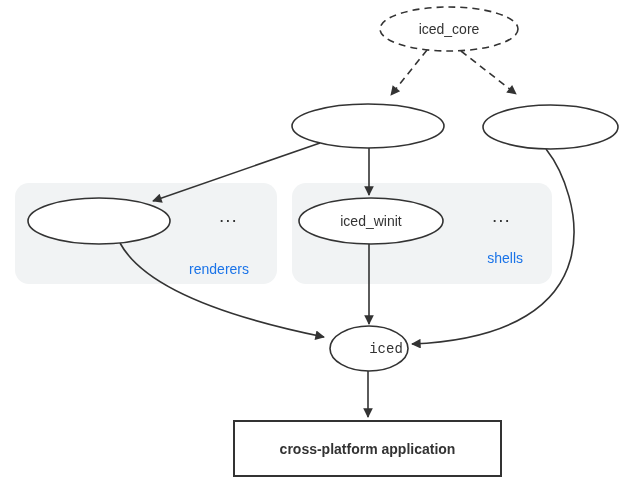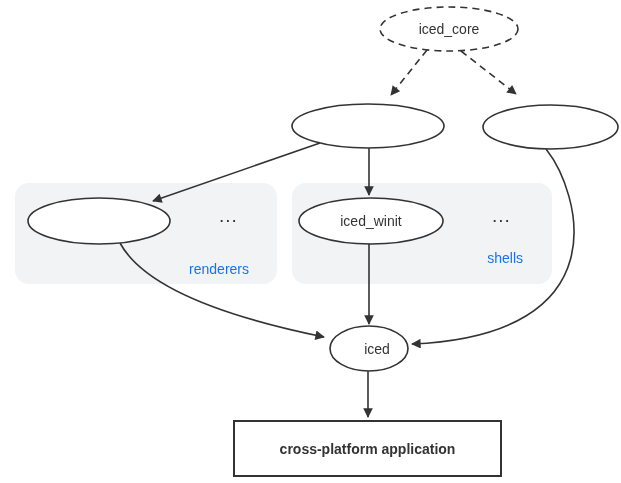--- a/index.html
+++ b/index.html
@@ -54,21 +54,21 @@
     justify-content: center;
     color: #333333;
     font-size: 14px;
     white-space: nowrap;
   }
   #l-core   { left: 380px; top: 7px;   width: 138px; height: 44px; }
   #l-native { left: 292px; top: 104px; width: 152px; height: 44px; }
   #l-web    { left: 483px; top: 105px; width: 135px; height: 44px; }
   #l-wgpu   { left: 28px;  top: 198px; width: 142px; height: 46px; }
   #l-winit  { left: 299px; top: 198px; width: 144px; height: 46px; }
-  #l-iced   { left: 338px; top: 326px; width: 78px;  height: 45px; }
+  #l-iced   { left: 347px; top: 326px; width: 78px;  height: 45px; font-family: Liberation Mono, monospace; }
   #l-app    { left: 233px; top: 420px; width: 269px; height: 57px; font-weight: bold; }
 </style>
 </head>
 <body>
 
 <div class="canvas">
 
   <div class="group" id="g-renderers">
     <span class="dots">...</span>
     <span class="group-label">renderers</span>

